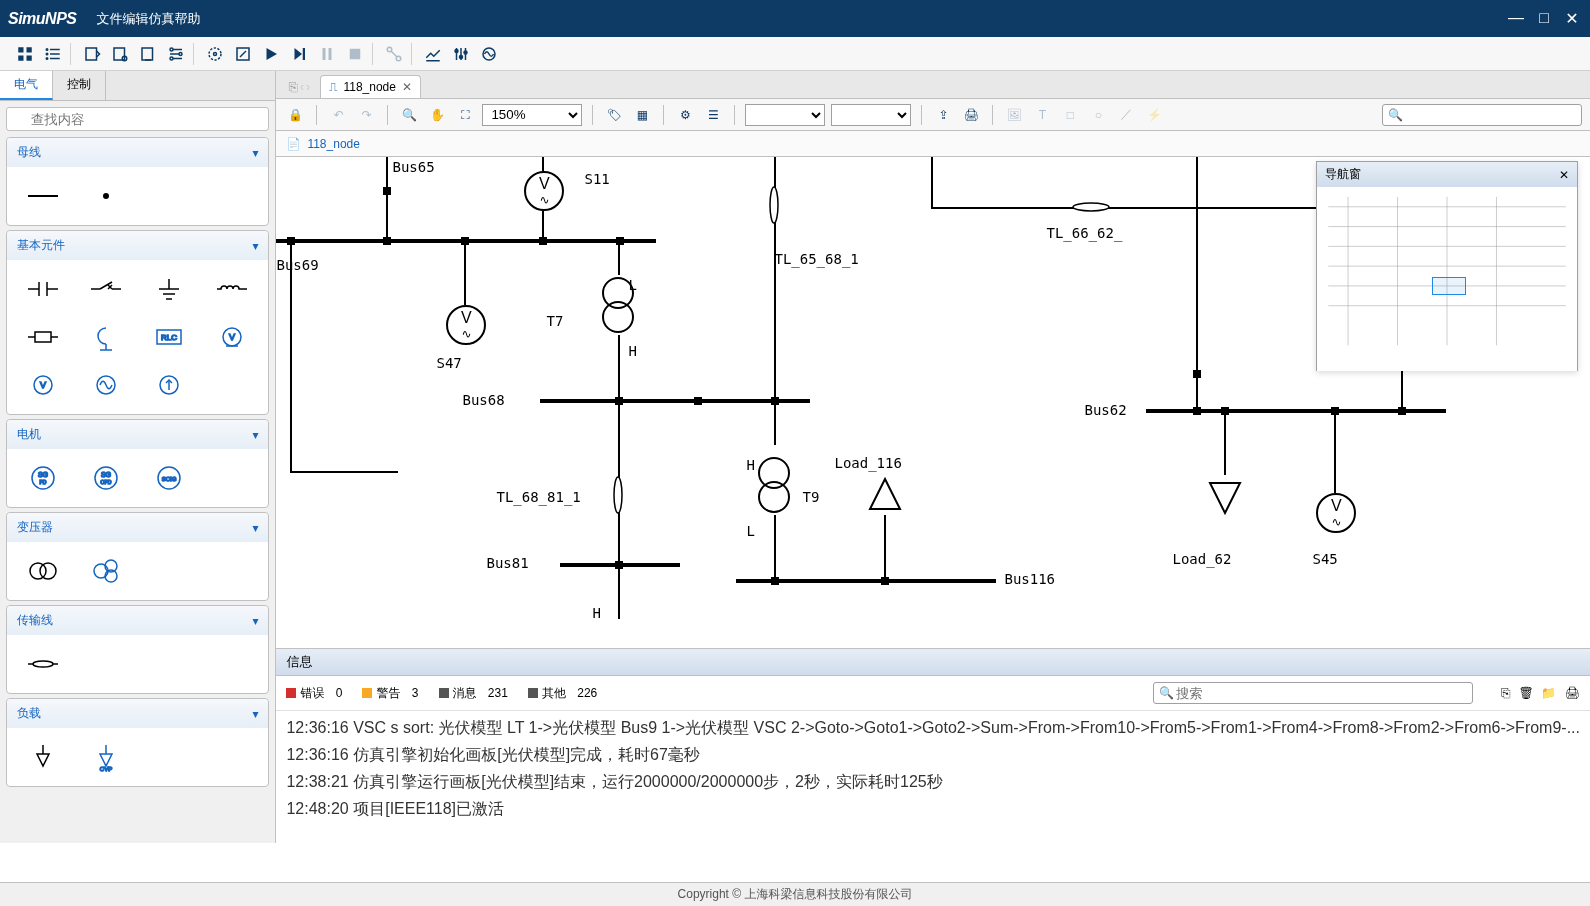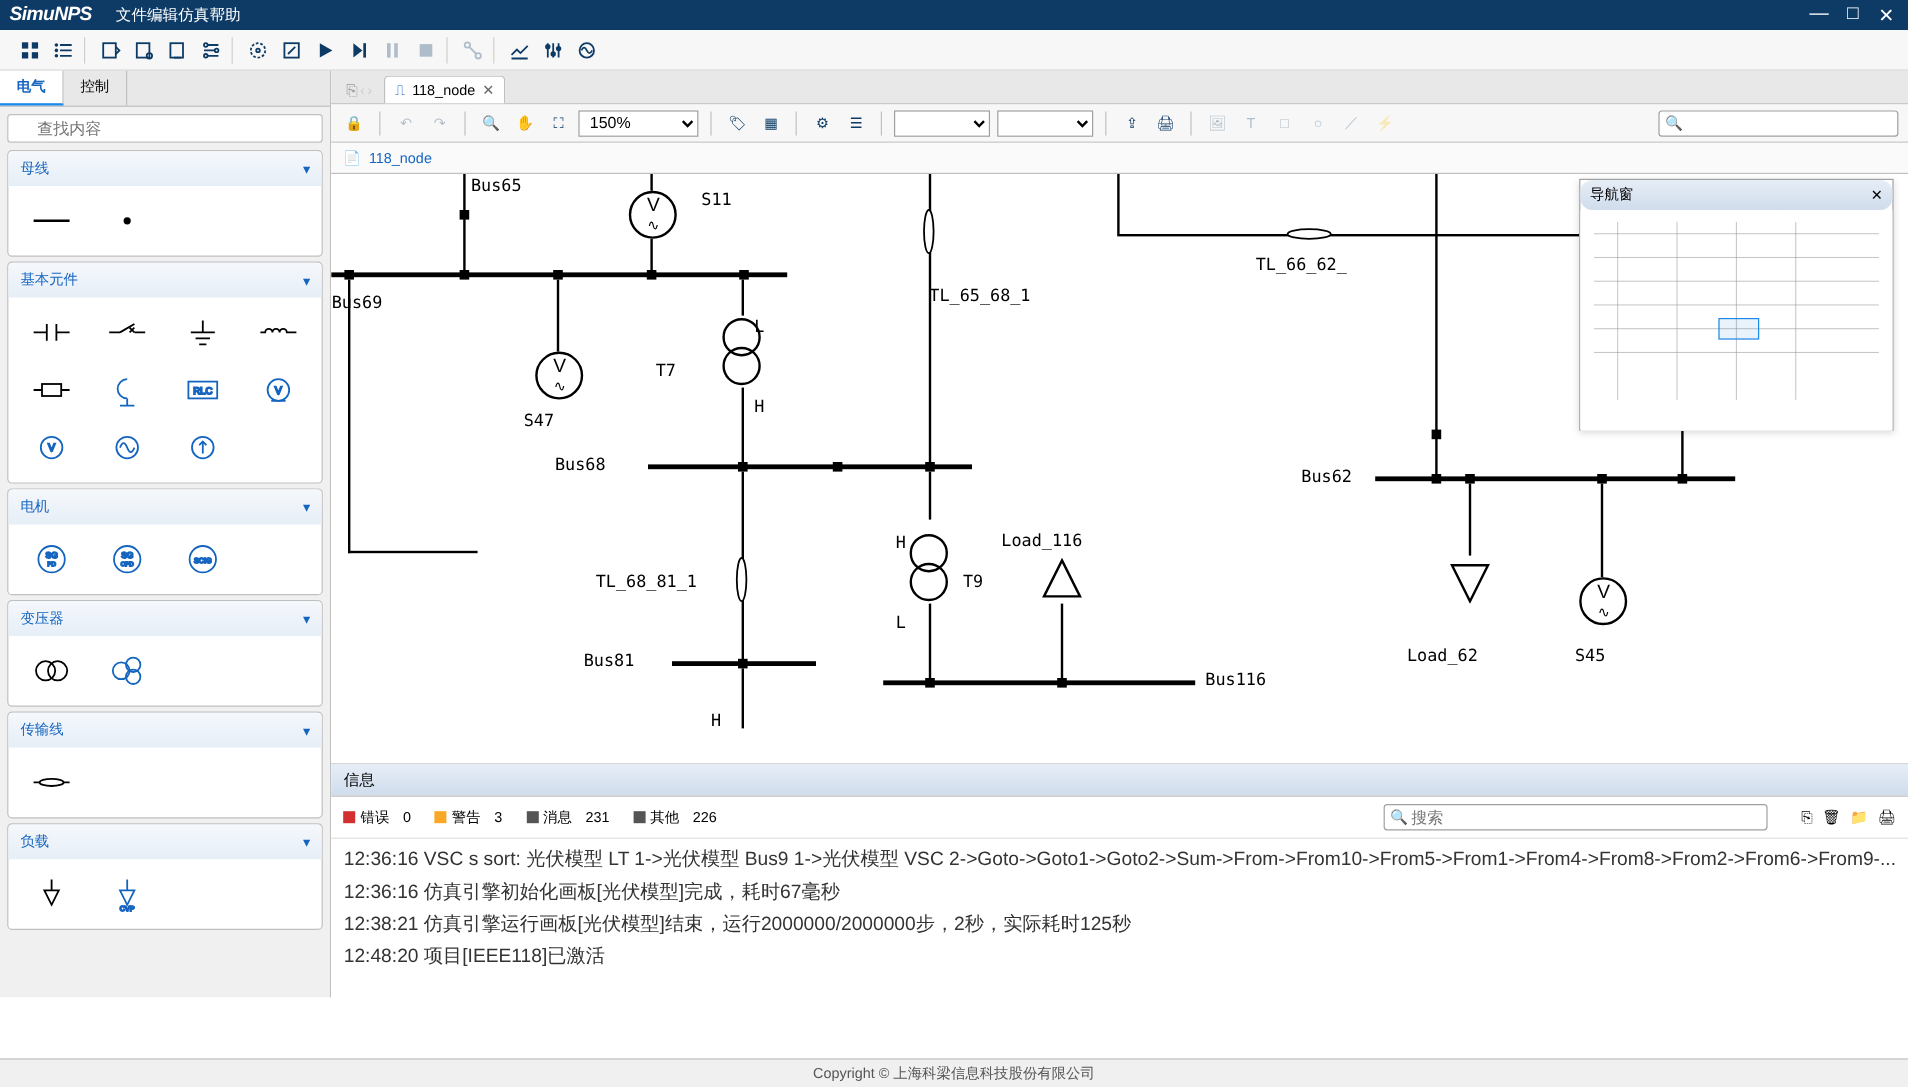--- a/index.html
+++ b/index.html
@@ -1,40 +1,40 @@
 <!DOCTYPE html>
 <html><head>
 <meta charset="utf-8">
 <style>
 * { box-sizing: border-box; margin: 0; padding: 0; font-family: "Microsoft YaHei", Arial, sans-serif; }
 body { width: 1590px; height: 906px; overflow: hidden; background: #fff; font-size: 12px; position: relative; }
 
 
-.title-bar { height: 25px; background: #0d3b66; color: #fff; display: flex; align-items: center; padding: 0 8px; }
+.title-bar { height: 37px; background: #0d3b66; color: #fff; display: flex; align-items: center; padding: 0 8px; }
 .logo { font-style: italic; font-weight: bold; font-size: 16px; letter-spacing: -0.5px; margin-right: 20px; }
 .menu-items { display: flex; }
 .menu-items span { cursor: pointer; font-size: 13px; }
 .win-controls { margin-left: auto; display: flex; gap: 8px; font-size: 16px; }
 .win-controls span { width: 20px; text-align: center; cursor: pointer; }
 
 
 .toolbar { height: 34px; background: #f7f7f7; border-bottom: 1px solid #d0d0d0; display: flex; align-items: center; padding: 0 8px; gap: 4px; }
 .tb-group { display: flex; gap: 6px; padding: 0 6px; border-right: 1px solid #d0d0d0; }
 .tb-group:last-child { border-right: none; }
 .tb-btn { width: 22px; height: 22px; display: flex; align-items: center; justify-content: center; color: #0d3b66; cursor: pointer; }
 .tb-btn svg { width: 18px; height: 18px; }
 
 
 .main { display: flex; height: 772px; }
 
 
 .sidebar { width: 307px; background: #f0f0f0; border-right: 1px solid #c0c0c0; display: flex; flex-direction: column; }
 .sb-tabs { display: flex; border-bottom: 1px solid #c0c0c0; background: #e8e8e8; }
 .sb-tab { padding: 5px 14px; cursor: pointer; border-right: 1px solid #c0c0c0; }
-.sb-tab.active { background: #fff; border-bottom: 2px solid #1e88e5; color: #1565c0; font-weight: 700; }
+.sb-tab.active { background: #fff; border-bottom: 2px solid #1e88e5; color: #1565c0; font-weight: 400; }
 .sb-search { padding: 6px; }
 .sb-search-box { width: 100%; height: 24px; border: 1px solid #c0c0c0; border-radius: 3px; padding: 0 6px 0 24px; background: #fff; position: relative; }
 .sb-search-wrap { position: relative; }
 .sb-search-wrap .mag { position: absolute; left: 12px; top: 50%; transform: translateY(-50%); color: #888; }
 .sb-categories { flex: 1; overflow-y: auto; padding: 0 6px 6px; }
 .cat { margin-bottom: 4px; border: 1px solid #c0c0c0; border-radius: 4px; background: #fff; }
 .cat-header { display: flex; justify-content: space-between; align-items: center; padding: 6px 10px; background: linear-gradient(#f5f8fc, #e6eef7); border-radius: 4px 4px 0 0; cursor: pointer; font-weight: 500; color: #1565c0; }
 .cat-body { padding: 8px; display: grid; grid-template-columns: repeat(4, 1fr); gap: 6px; }
 .comp-cell { height: 42px; display: flex; align-items: center; justify-content: center; cursor: grab; }
 .comp-cell svg { width: 40px; height: 30px; }
@@ -60,21 +60,21 @@
 .canvas { flex: 1; position: relative; overflow: hidden; background: #fff; }
 .diagram-label { position: absolute; font-family: Consolas, monospace; font-size: 14px; color: #000; }
 .bus-line { position: absolute; background: #000; height: 4px; }
 .wire { position: absolute; background: #000; }
 .node-sq { position: absolute; width: 8px; height: 8px; background: #000; }
 .source-sym { position: absolute; width: 40px; height: 40px; border: 2px solid #000; border-radius: 50%; display: flex; flex-direction: column; align-items: center; justify-content: center; background: #fff; }
 .xfmr { position: absolute; }
 .load-tri { position: absolute; }
 
 .navigator { position: absolute; right: 12px; top: 4px; width: 262px; height: 210px; background: #fff; border: 1px solid #a0a0a0; box-shadow: 0 2px 6px rgba(0,0,0,0.15); }
-.nav-header { display: flex; justify-content: space-between; align-items: center; padding: 4px 8px; background: linear-gradient(#e6eef7, #d0dcec); font-size: 12px; border-radius: 10px; }
+.nav-header { display: flex; justify-content: space-between; align-items: center; padding: 4px 8px; background: linear-gradient(#e6eef7, #d0dcec); font-size: 12px; }
 .nav-body { position: relative; height: calc(100% - 24px); background: #fff; }
 .nav-viewport { position: absolute; border: 1px solid #1e88e5; background: rgba(30,136,229,0.1); }
 
 
 .info-panel { height: 195px; border-top: 1px solid #c0c0c0; display: flex; flex-direction: column; background: #fff; }
 .info-header { padding: 4px 10px; background: linear-gradient(#e6eef7, #d0dcec); font-size: 13px; font-weight: 500; border-bottom: 1px solid #c0c0c0; }
 .info-filters { display: flex; align-items: center; padding: 6px 10px; gap: 20px; border-bottom: 1px solid #e0e0e0; }
 .filter-item { display: flex; align-items: center; gap: 4px; cursor: pointer; }
 .filter-sq { width: 10px; height: 10px; }
 .info-search-wrap { margin-left: auto; position: relative; }

